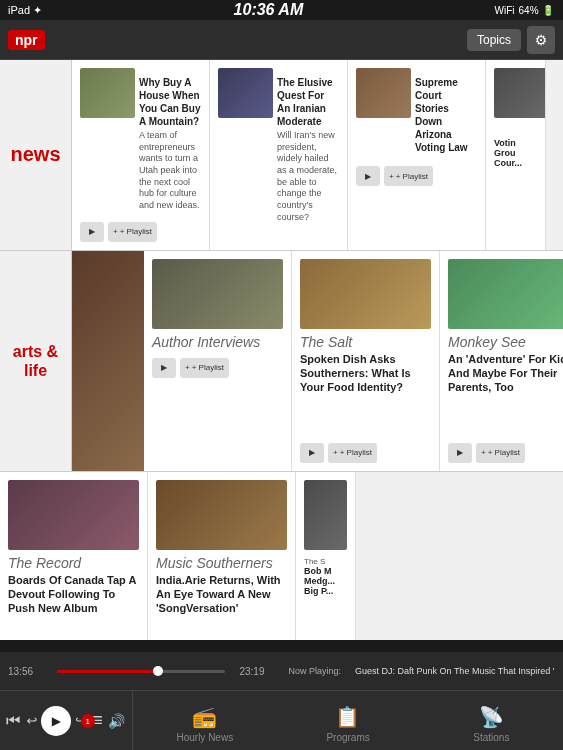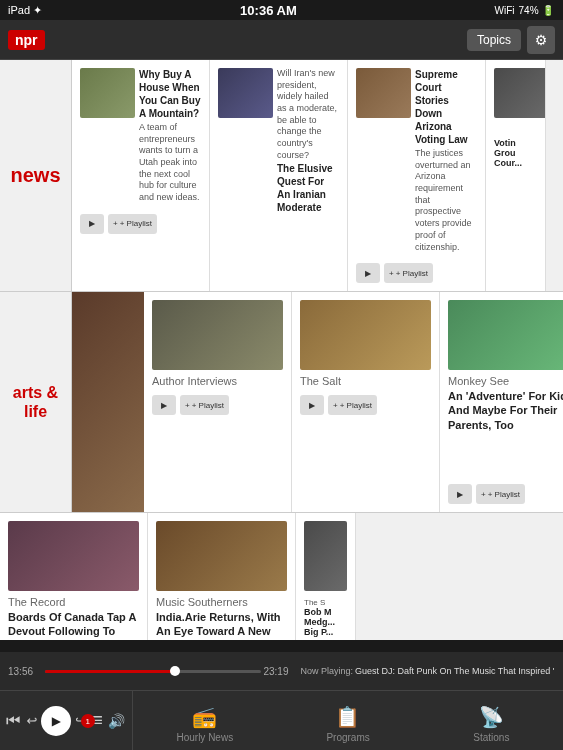--- a/index.html
+++ b/index.html
@@ -17,21 +17,21 @@
       background: #1a1a1a;
       color: #fff;
       font-size: 11px;
       height: 20px;
       display: flex;
       align-items: center;
       justify-content: space-between;
       padding: 0 8px;
     }
     .status-left { display: flex; align-items: flex-end; gap: 4px; }
-    .status-center { font-weight: bold; font-size: 13px; }
+    .status-center { font-weight: bold; font-size: 16px; font-style: italic; }
     .status-right { display: flex; align-items: center; gap: 4px; font-size: 10px; }
 
     
     #top-nav {
       background: #2d2d2d;
       height: 40px;
       display: flex;
       align-items: center;
       padding: 0 8px;
       border-bottom: 1px solid #444;
@@ -127,23 +127,24 @@
       width: 100%;
       height: 70px;
       background: #999;
       margin-bottom: 5px;
       overflow: hidden;
       position: relative;
       border-radius: 2px;
     }
 
     .card-category {
-      font-size: 11px;
+      font-size: 14px;
       color: #666;
       margin-bottom: 2px;
+      font-style: italic;
     }
 
     .card-title {
       font-size: 11px;
       font-weight: bold;
       color: #222;
       line-height: 1.3;
       flex: 1;
     }
 
@@ -181,37 +182,37 @@
       cursor: pointer;
       color: #333;
     }
     .news-card-thumb {
       width: 55px;
       min-width: 55px;
       height: 50px;
       background: #888;
       border-radius: 2px;
     }
-    .news-card-text { font-size: 9px; color: #444; line-height: 1.3; }
+    .news-card-text { font-size: 9px; color: #444; line-height: 1.3; margin-top: 8px; }
 
     
     .card.partial { min-width: 60px; max-width: 60px; overflow: hidden; }
 
     
     #player-bar {
       position: absolute;
       bottom: 60px;
       left: 0;
       right: 0;
       height: 38px;
       background: #2a2a2a;
       display: flex;
       align-items: center;
       padding: 0 8px;
-      gap: 2px;
+      gap: 14px;
     }
     .progress-time { color: #aaa; font-size: 10px; min-width: 35px; }
     .progress-track {
       flex: 1;
       height: 3px;
       background: #555;
       border-radius: 2px;
       position: relative;
     }
     .progress-fill {
@@ -316,21 +317,21 @@
 </head>
 <body>
 
 <div id="status-bar">
   <div class="status-left">
     <span>iPad ✦</span>
   </div>
   <div class="status-center">10:36 AM</div>
   <div class="status-right">
     <span>WiFi</span>
-    <span>74%</span>
+    <span>64%</span>
     <span>🔋</span>
   </div>
 </div>
 
 <div id="top-nav">
   <div class="npr-logo">npr</div>
   <div class="nav-spacer"></div>
   <button class="topics-btn">Topics</button>
   <button class="gear-btn">⚙</button>
 </div>
@@ -355,32 +356,31 @@
             <span>+</span>
             <span>+ Playlist</span>
           </button>
         </div>
       </div>
 
       <div class="card">
         <div style="display:flex;gap:4px;margin-bottom:4px;">
           <div class="news-card-thumb img-iran"></div>
           <div class="news-card-text">
+            <div style="font-weight:bold;font-size:10px;color:#222;margin-bottom:2px;">The Elusive Quest For An Iranian Moderate</div>
             <div style="font-size:9px;color:#555;">Will Iran's new president, widely hailed as a moderate, be able to change the country's course?</div>
-            <div style="font-weight:bold;font-size:10px;color:#222;margin-bottom:2px;">The Elusive Quest For An Iranian Moderate</div>
           </div>
         </div>
       </div>
 
       <div class="card">
         <div style="display:flex;gap:4px;margin-bottom:4px;">
           <div class="news-card-thumb img-court"></div>
           <div class="news-card-text">
             <div style="font-weight:bold;font-size:10px;color:#222;margin-bottom:2px;">Supreme Court Stories Down Arizona Voting Law</div>
-            <div style="font-size:9px;color:#555;">The justices overturned an Arizona requirement that prospective voters provide proof of citizenship.</div>
           </div>
         </div>
         <div class="card-actions">
           <button class="play-btn">▶</button>
           <button class="playlist-btn">
             <span>+</span>
             <span>+ Playlist</span>
           </button>
         </div>
       </div>
@@ -407,20 +407,21 @@
           <button class="playlist-btn">
             <span>+</span>
             <span>+ Playlist</span>
           </button>
         </div>
       </div>
 
       <div class="card" style="min-width:148px;max-width:148px;">
         <div class="card-img img-dish"></div>
         <div class="card-category">The Salt</div>
+        <div class="card-title">Spoken Dish Asks Southerners: What Is Your Food Identity?</div>
         <div class="card-actions">
           <button class="play-btn">▶</button>
           <button class="playlist-btn">
             <span>+</span>
             <span>+ Playlist</span>
           </button>
         </div>
       </div>
 
       <div class="card" style="min-width:148px;max-width:148px;">

